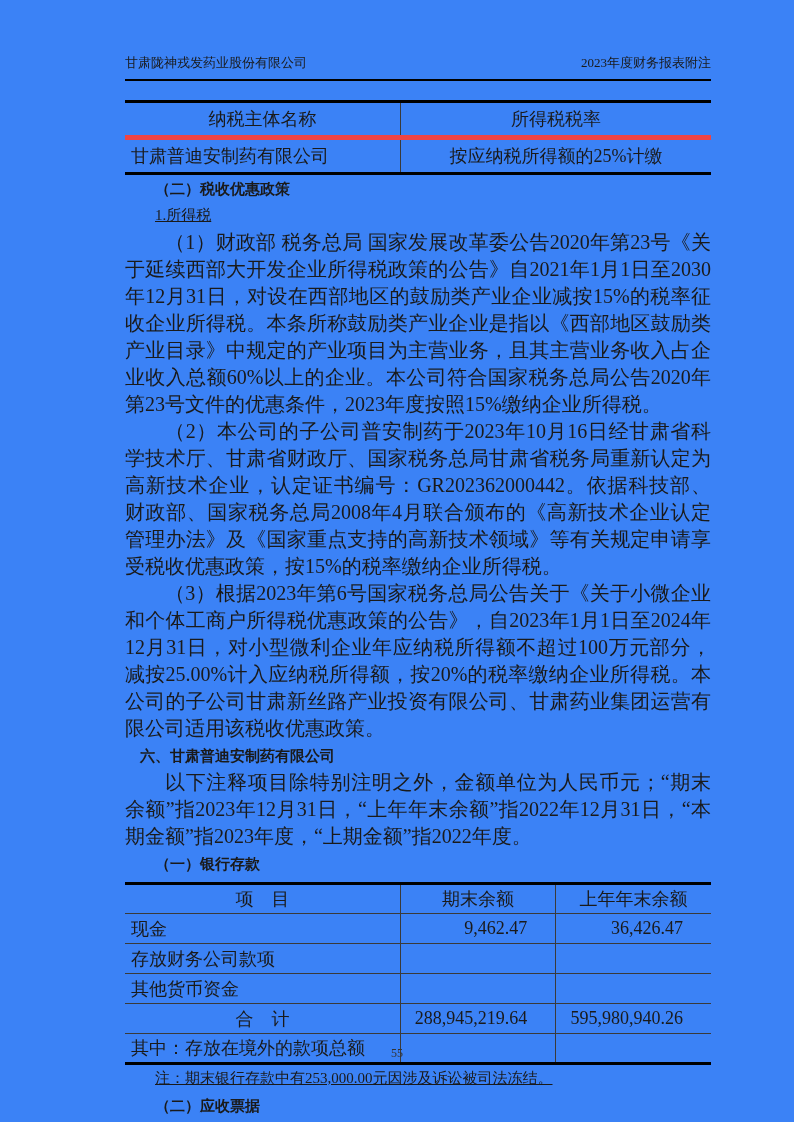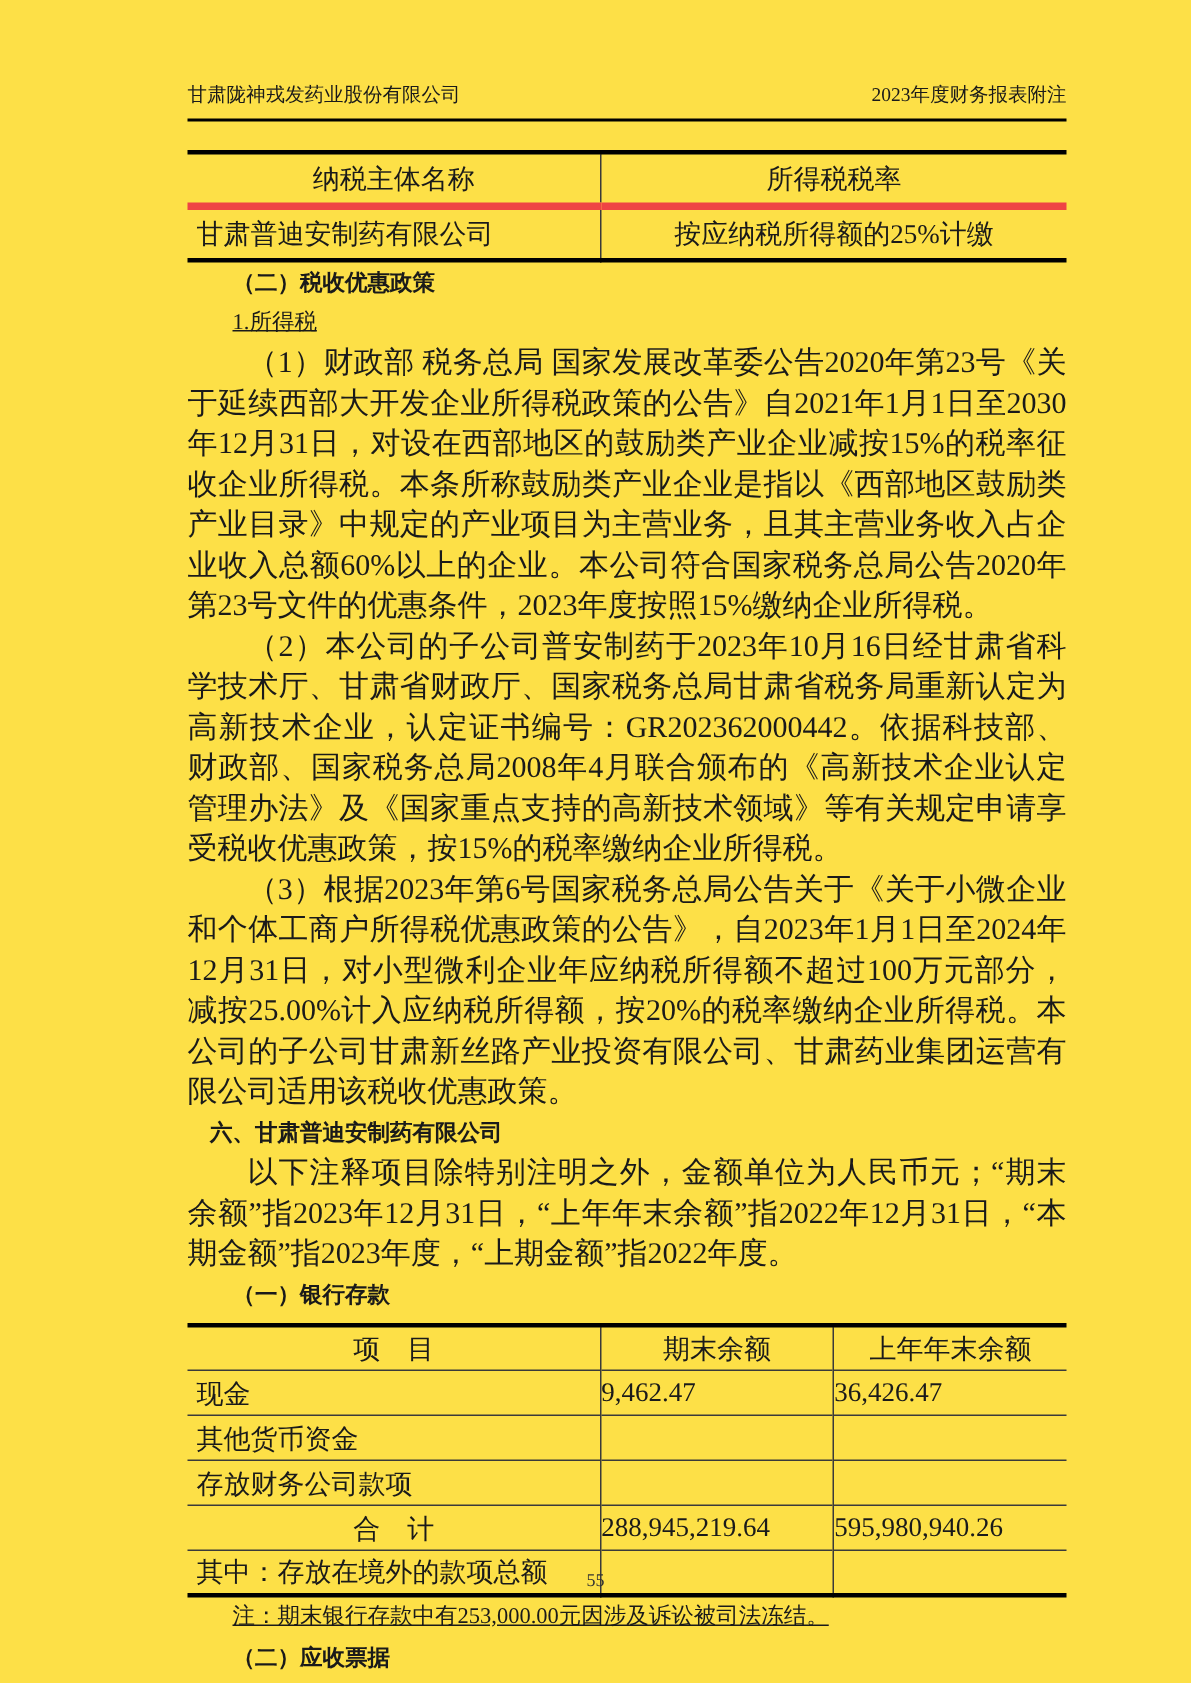--- a/index.html
+++ b/index.html
@@ -1,19 +1,19 @@
 <!DOCTYPE html>
 <html><head>
 <meta charset="utf-8">
 <style>
   * { margin: 0; padding: 0; box-sizing: border-box; }
   html, body { background: #e8e8e8; }
   .page {
     width: 794px; height: 1122px;
-    background: #fde047;
+    background: #3b82f6;
     position: relative;
     margin: 0 auto;
     font-family: "Liberation Serif", "DejaVu Serif", serif;
     color: #1a1a1a;
     overflow: hidden;
   }
   .content {
     position: absolute;
     left: 125px; top: 54px;
     width: 586px;
@@ -54,21 +54,21 @@
     line-height: 27px;
     text-indent: 2em;
   }
   .money-table th, .money-table td {
     font-weight: normal;
     height: 30px;
     vertical-align: middle;
   }
   .money-table td + td, .money-table th + th { border-left: 1px solid #3a3a3a; }
   .money-table tr + tr th, .money-table tr + tr td { border-top: 1px solid #3a3a3a; }
-  .num { padding-right: 12px; font-family: Liberation Serif, serif; }
+  .num { text-align: right; padding-right: 28px; font-family: Liberation Serif, serif; }
   .page-number {
     position: absolute;
     left: 0; top: 1046px;
     width: 100%;
     text-align: center;
     font-size: 12px;
     color: #333;
   }
 </style>
 </head>
@@ -121,26 +121,26 @@
         <th class="cell-center">项　目</th>
         <th class="cell-center">期末余额</th>
         <th class="cell-center">上年年末余额</th>
       </tr>
       <tr>
         <td class="cell-left">现金</td>
         <td class="num">9,462.47</td>
         <td class="num">36,426.47</td>
       </tr>
       <tr>
-        <td class="cell-left">其他货币资金</td>
+        <td class="cell-left">存放财务公司款项</td>
         <td class="num"></td>
         <td class="num"></td>
       </tr>
       <tr>
-        <td class="cell-left">存放财务公司款项</td>
+        <td class="cell-left">其他货币资金</td>
         <td class="num"></td>
         <td class="num"></td>
       </tr>
       <tr>
         <td class="cell-center">合　计</td>
         <td class="num">288,945,219.64</td>
         <td class="num">595,980,940.26</td>
       </tr>
       <tr>
         <td class="cell-left">其中：存放在境外的款项总额</td>

